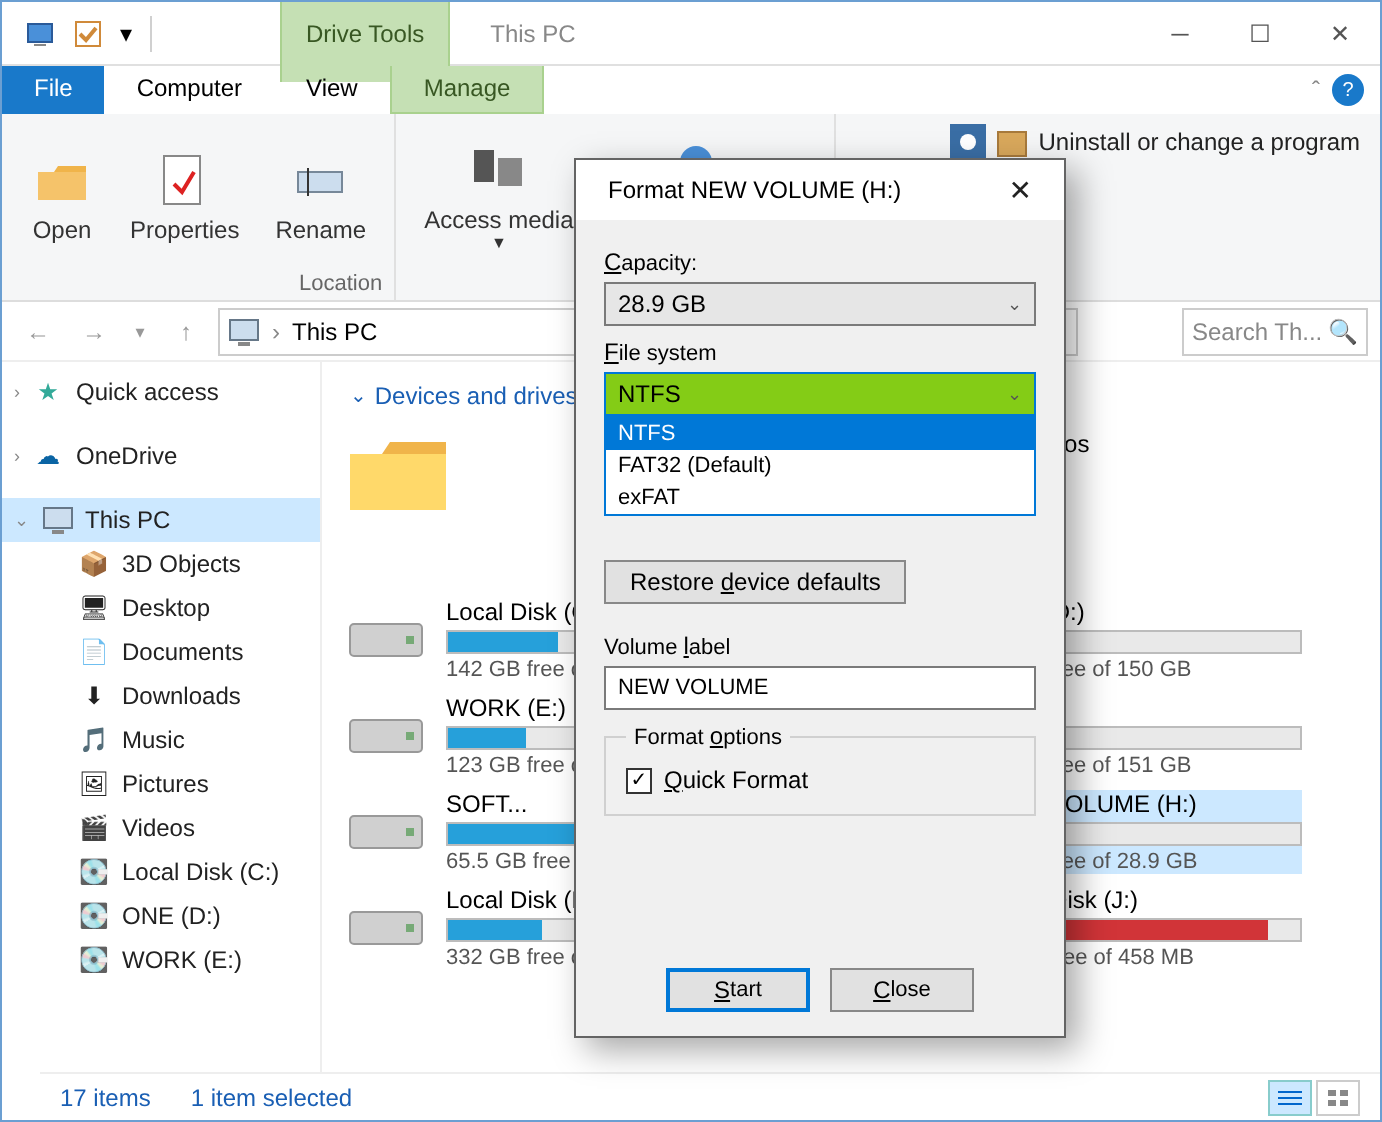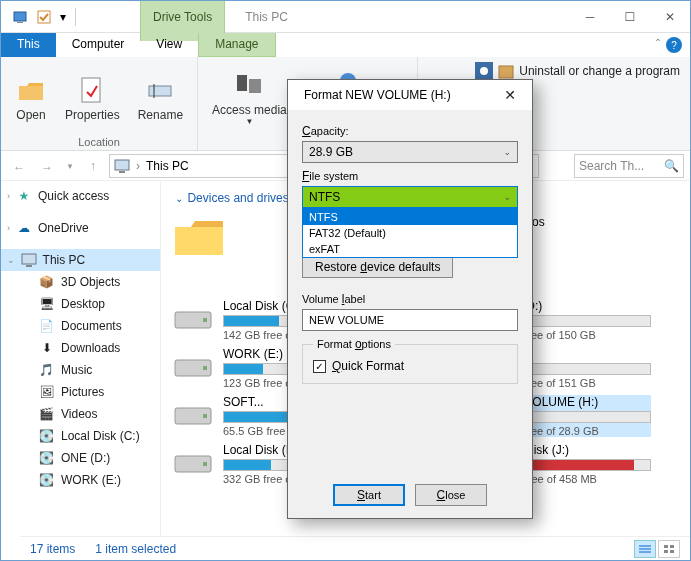--- a/index.html
+++ b/index.html
@@ -22,29 +22,29 @@
 .tab.manage { background: #c5e0b4; color:#385723; border:1px solid #a9d18e; border-top:none;}
 .tab-right { margin-left: auto; display: flex; align-items: center; padding-right: 8px; gap: 6px; color: #888; }
 .help-circle { width:16px; height:16px; border-radius:50%; background:#1979ca; color:#fff; display:flex; align-items:center; justify-content:center; font-size:10px; }
 
 
 .ribbon { height: 94px; background: #f5f6f7; border-bottom: 1px solid #ddd; display: flex; position:relative; }
 .ribbon-group { padding: 4px 6px 2px 6px; border-right:1px solid #e0e0e0; display:flex; flex-direction:column; }
 .ribbon-row { display:flex; gap:2px; flex:1; }
 .ribbon-btn { display:flex; flex-direction:column; align-items:center; justify-content:center; padding:2px 8px; text-align:center; font-size:11px; color:#333; min-width:48px; }
 .ribbon-btn .ico { width:32px; height:32px; margin-bottom:2px; display:flex; align-items:center; justify-content:center; }
-.ribbon-group-label { text-align:center; font-size:11px; color:#666; padding-top:2px; }
+.ribbon-group-label { text-align:right; font-size:11px; color:#666; padding-top:2px; }
 .overlay-ribbon { position:absolute; top:0; right:0; height:28px; display:flex; align-items:center; gap:4px; padding-right:10px; font-size:11px; color:#06c; }
 
 
 .addrbar { height: 30px; display:flex; align-items:center; gap:4px; padding:2px 6px; border-bottom:1px solid #eee; }
 .navbtn { width:24px; height:24px; display:flex; align-items:center; justify-content:center; color:#999; }
 .addrbox { flex-shrink:0; width:430px; height:24px; border:1px solid #ccc; display:flex; align-items:center; padding:0 4px; gap:6px; }
 .addr-right { margin-left:auto; display:flex; align-items:center; gap:6px; }
-.searchbox { height:24px; border:1px solid #ccc; display:flex; align-items:center; padding:0 4px; color:#888; width:110px; }
+.searchbox { height:24px; border:1px solid #ccc; display:flex; align-items:center; padding:0 4px; color:#888; width:93px; }
 
 
 .main { display:flex; height: calc(561px - 32px - 24px - 94px - 30px - 24px); }
 .sidebar { width:160px; border-right:1px solid #eee; overflow:hidden; padding-top:4px; }
 .side-item { display:flex; align-items:center; gap:6px; padding:3px 8px 3px 22px; font-size:12px; color:#222; white-space:nowrap; }
 .side-item.selected { background:#cce8ff; }
 .side-ico { width:16px; height:16px; flex-shrink:0; display:flex; align-items:center; justify-content:center; }
 .side-sub { padding-left:38px; }
 .side-grplabel { padding-left:6px; }
 
@@ -70,21 +70,21 @@
 .dlg-close { margin-left:auto; font-size:14px; color:#222; }
 .dlg-body { padding:8px 14px; }
 .dlg-label { font-size:11px; margin:6px 0 3px; }
 .dlg-select { width:100%; height:22px; border:1px solid #7a7a7a; background:#e6e6e6; display:flex; align-items:center; padding:0 6px; font-size:11px; position:relative; }
 .dlg-select.open { background:#84cc16; border:1px solid #0078d7; }
 .dlg-select .caret { margin-left:auto; font-size:9px; color:#555; }
 .dlg-dropdown { position:absolute; left:-1px; top:21px; right:-1px; background:#fff; border:1px solid #0078d7; z-index:5; }
 .dlg-dropdown div { padding:2px 6px; font-size:11px; }
 .dlg-dropdown div.sel { background:#0078d7; color:#fff; }
 .dlg-input { width:100%; height:22px; border:1px solid #7a7a7a; background:#fff; padding:0 6px; font-size:11px; }
-.dlg-btn { height:22px; padding:0 12px; border:1px solid #888; background:#e1e1e1; font-size:11px; display:inline-flex; align-items:center; }
+.dlg-btn { height:22px; padding:0 12px; border:1px solid #888; background:#e1e1e1; font-size:11px; display:inline-flex; align-items:center;margin-top:24px; }
 .dlg-btn.default { border:2px solid #0078d7; }
 .dlg-fieldset { border:1px solid #d0d0d0; padding:8px 10px 10px; margin-top:6px; }
 .dlg-fieldset legend { font-size:11px; padding:0 4px; }
 .dlg-check { display:flex; align-items:center; gap:6px; font-size:11px; }
 .dlg-check .box { width:13px; height:13px; border:1px solid #333; background:#fff; display:flex; align-items:center; justify-content:center; font-size:10px; color:#000; }
 .dlg-footer { position:absolute; bottom:12px; left:0; right:0; display:flex; gap:10px; justify-content:center; }
 .underline { text-decoration: underline; }
 
 
 .svg-folder { width:100%; height:100%; }
@@ -112,21 +112,21 @@
   <div class="drive-tools">Drive Tools</div>
   <div class="title-text">This PC</div>
   <div class="wincontrols">
     <div>─</div>
     <div>☐</div>
     <div>✕</div>
   </div>
 </div>
 
 <div class="tabs">
-  <div class="tab file">This</div>
+  <div class="tab file">File</div>
   <div class="tab">Computer</div>
   <div class="tab">View</div>
   <div class="tab manage">Manage</div>
   <div class="tab-right">
     <span>ˆ</span>
     <span class="help-circle">?</span>
   </div>
 </div>
 
 <div class="ribbon">

